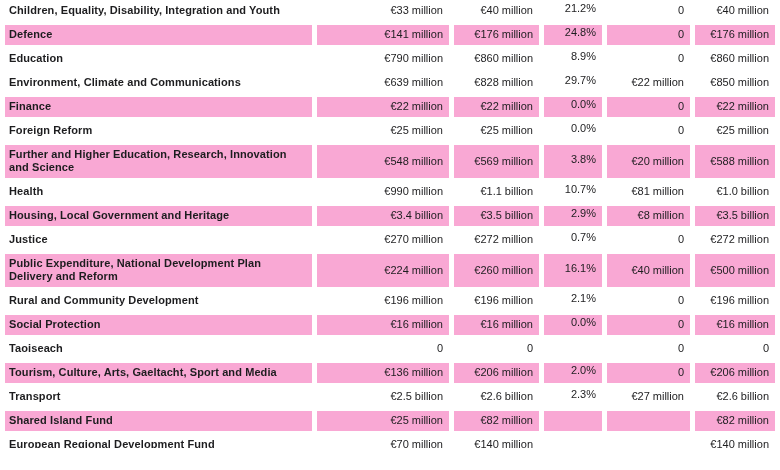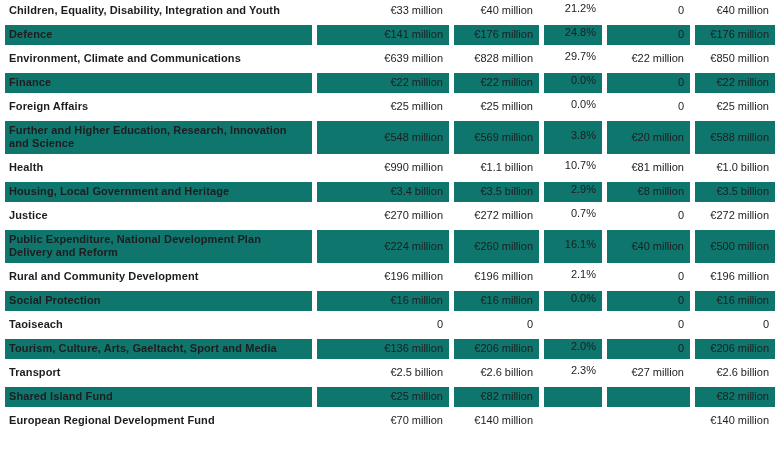--- a/index.html
+++ b/index.html
@@ -43,21 +43,21 @@
     font-weight: bold;
     text-align: left;
     padding-left: 4px;
     letter-spacing: 0.1px;
   }
   td.val {
     text-align: right;
     white-space: nowrap;
   }
   tr.shaded td {
-    background: #0f766e;
+    background: #f9a8d4;
   }
   td.pct .raise {
     position: relative;
     top: -2px;
     display: inline-block;
   }
 </style>
 </head>
 <body>
 
@@ -82,37 +82,45 @@
   </tr>
         <tr class="shaded">
     <td class="name">Defence</td>
     <td class="val">€141 million</td>
     <td class="val">€176 million</td>
     <td class="val pct"><span class="raise">24.8%</span></td>
     <td class="val">0</td>
     <td class="val">€176 million</td>
   </tr>
         <tr>
+    <td class="name">Education</td>
+    <td class="val">€790 million</td>
+    <td class="val">€860 million</td>
+    <td class="val pct"><span class="raise">8.9%</span></td>
+    <td class="val">0</td>
+    <td class="val">€860 million</td>
+  </tr>
+        <tr>
     <td class="name">Environment, Climate and Communications</td>
     <td class="val">€639 million</td>
     <td class="val">€828 million</td>
     <td class="val pct"><span class="raise">29.7%</span></td>
     <td class="val">€22 million</td>
     <td class="val">€850 million</td>
   </tr>
         <tr class="shaded">
     <td class="name">Finance</td>
     <td class="val">€22 million</td>
     <td class="val">€22 million</td>
     <td class="val pct"><span class="raise">0.0%</span></td>
     <td class="val">0</td>
     <td class="val">€22 million</td>
   </tr>
         <tr>
-    <td class="name">Foreign Affairs</td>
+    <td class="name">Foreign Reform</td>
     <td class="val">€25 million</td>
     <td class="val">€25 million</td>
     <td class="val pct"><span class="raise">0.0%</span></td>
     <td class="val">0</td>
     <td class="val">€25 million</td>
   </tr>
         <tr class="shaded">
     <td class="name">Further and Higher Education, Research, Innovation and Science</td>
     <td class="val">€548 million</td>
     <td class="val">€569 million</td>

